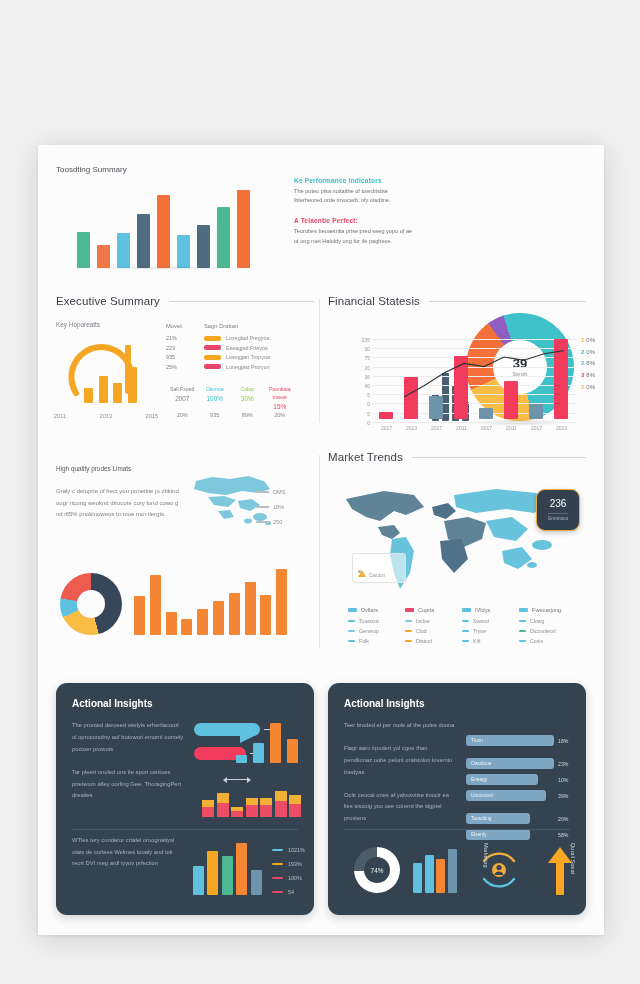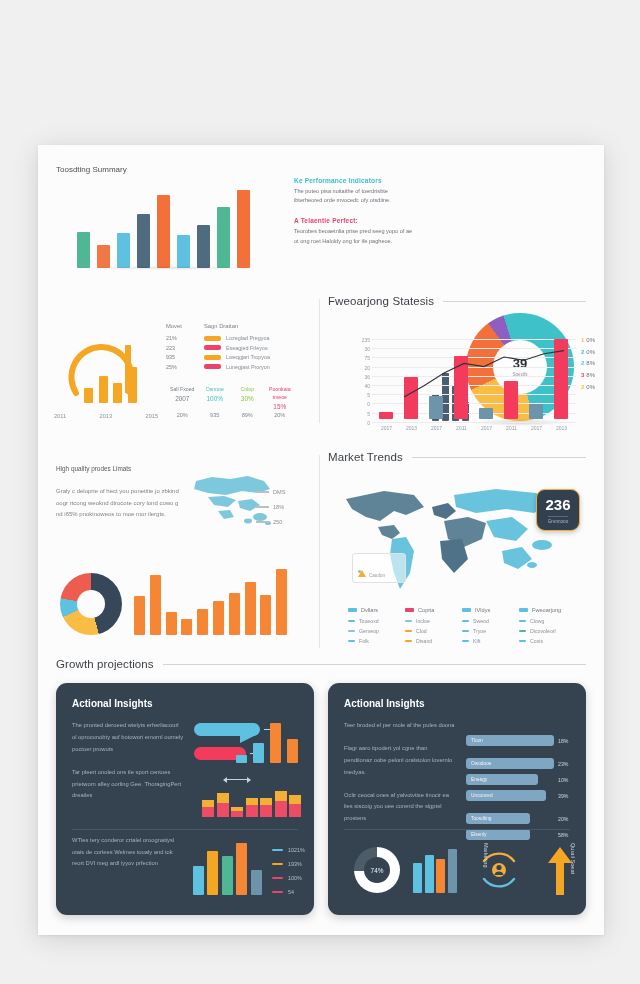--- a/index.html
+++ b/index.html
@@ -104,21 +104,21 @@
   #ftdonut{ position:absolute; left:22px; top:132px; width:62px; height:62px;}
   #ftdonut .hole{ position:absolute; left:17px; top:17px; width:28px; height:28px; border-radius:50%; background:#fcfcfc;}
   #ftbars{ position:absolute; left:94px; top:128px; width:158px; height:66px;}
   #ftbars .bar{ width:11px; background:#f58634; }
 
   #mtmap{ position:absolute; left:8px; top:30px; width:238px; height:120px;}
   #badge{ position:absolute; left:208px; top:38px; width:44px; height:42px;
     background:#33404f; border-radius:9px; border:1.4px solid #f0ac3c;
     display:flex; flex-direction:column; align-items:center; justify-content:center;
     box-shadow:0 2px 5px rgba(0,0,0,.2);}
-  #badge .n{ font-size:15px; font-weight:bold; color:#fff; line-height:1;}
+  #badge .n{ font-size:10px; font-weight:normal; color:#fff; line-height:1;}
   #badge .l{ font-size:4.6px; color:#aeb6bf; margin-top:4px; border-top:1px solid #5b6875; padding-top:2px;}
   #callout{ position:absolute; left:24px; top:102px; width:54px; height:30px;
     border:1px solid #dfe1e3; border-radius:3px; background:rgba(255,255,255,.55);}
   #callout .warn{ position:absolute; left:5px; bottom:5px; width:0;height:0;
     border-left:4px solid transparent;border-right:4px solid transparent;border-bottom:7px solid #f2b134;}
   #callout .ctxt{ position:absolute; left:16px; bottom:4px; font-size:4.6px; color:#9aa0a6;}
   #callout .dot{ position:absolute; left:5px; top:16px; width:3px;height:3px;border-radius:50%;background:#a9b0b6;}
   #mtlg{ position:absolute; left:20px; top:156px; width:228px; display:flex; }
   #mtlg .col{ flex:1; }
   #mtlg .ch{ font-size:5.6px; color:#72787e; margin-bottom:5px; display:flex;align-items:center;}
@@ -225,20 +225,27 @@
         <div class="blur"><i style="color:#3fc1c9">2</i>0%</div>
         <div class="blur"><i style="color:#5ec1df">2</i>8%</div>
         <div class="blur"><i style="color:#e8456b">3</i>8%</div>
         <div class="blur"><i style="color:#f9bc45">2</i>0%</div>
       </div>
   </div>
 
   <div id="r2">
     <div class="vline"></div>
 
+    <div class="col-l">
+      <div class="sec-head">
+        <span class="sec-title">Executive Summary</span>
+        <span class="rule"></span>
+      </div>
+      <div class="blur" style="font-size:6.4px;color:#7d8389;margin-top:14px">Key Hoporeatts</div>
+    </div>
 
     <svg id="gauge" viewBox="0 0 86 72">
       <path d="M72 60 A30 30 0 1 0 20 62" fill="none" stroke="#f5a623" stroke-width="6" stroke-linecap="round"></path>
       <rect x="69" y="14" width="6" height="48" fill="#f5a623" rx="1"></rect>
     </svg>
     <div id="gaugebars">
         <div class="bar" style="height: 14.5946px; left: 2px; background: rgb(245, 166, 35);"></div>
         <div class="bar" style="height: 27.2432px; left: 16.5px; background: rgb(245, 166, 35);"></div>
         <div class="bar" style="height: 20.4324px; left: 31px; background: rgb(245, 166, 35);"></div>
         <div class="bar" style="height: 36px; left: 45.5px; background: rgb(245, 166, 35);"></div>
@@ -297,21 +304,21 @@
       </div>
     <div id="es-row">
         <div class="c blur">20%</div>
         <div class="c blur">935</div>
         <div class="c blur">89%</div>
         <div class="c blur">20%</div>
       </div>
 
     <div class="col-r">
       <div class="sec-head">
-        <span class="sec-title">Fweoarjong Statesis</span>
+        <span class="sec-title">Financial Statesis</span>
         <span class="rule"></span>
       </div>
       <div id="fschart">
         <div class="yax">
             <div class="blur">235</div>
             <div class="blur">30</div>
             <div class="blur">75</div>
             <div class="blur">20</div>
             <div class="blur">36</div>
             <div class="blur">40</div>
@@ -467,24 +474,20 @@
           <div class="col">
             <div class="ch blur"><span class="sw" style="background:#5ec1df"></span>Fweoarjong</div>
             <div class="ci blur"><span class="sw" style="background:#5ec1df"></span>Clowg</div>
             <div class="ci blur"><span class="sw" style="background:#4fb793"></span>Dicovoleorl</div>
             <div class="ci blur"><span class="sw" style="background:#5ec1df"></span>Coxis</div>
           </div>
         </div>
     </div>
   </div>
 
-  <div id="gp" class="sec-head">
-    <span class="sec-title">Growth projections</span>
-    <span class="rule"></span>
-  </div>
 
   <div id="dkL" class="dark">
     <div class="dk-title">Actional Insights</div>
     <div class="dk-p fuzz">The pronted deroeed wielyts erherliacourl ol oprocunobty aof botowori emornl ournely poctoer prowuts</div>
     <div class="dk-p fuzz">Tar pleert onoled ons tle sport centoes prietworn afley oorling Gee. ThoragingPert dreailes</div>
 
     <div id="pills">
         <div class="pill" style="background: rgb(94, 193, 223); width: 66px; top: 0px; left: 0px;"></div>
         <div class="arw" style="width: 13px; left: 70px; top: 6px;"></div>
         <div class="pill" style="background: rgb(242, 59, 93); width: 52px; top: 24px; left: 0px;"></div>

